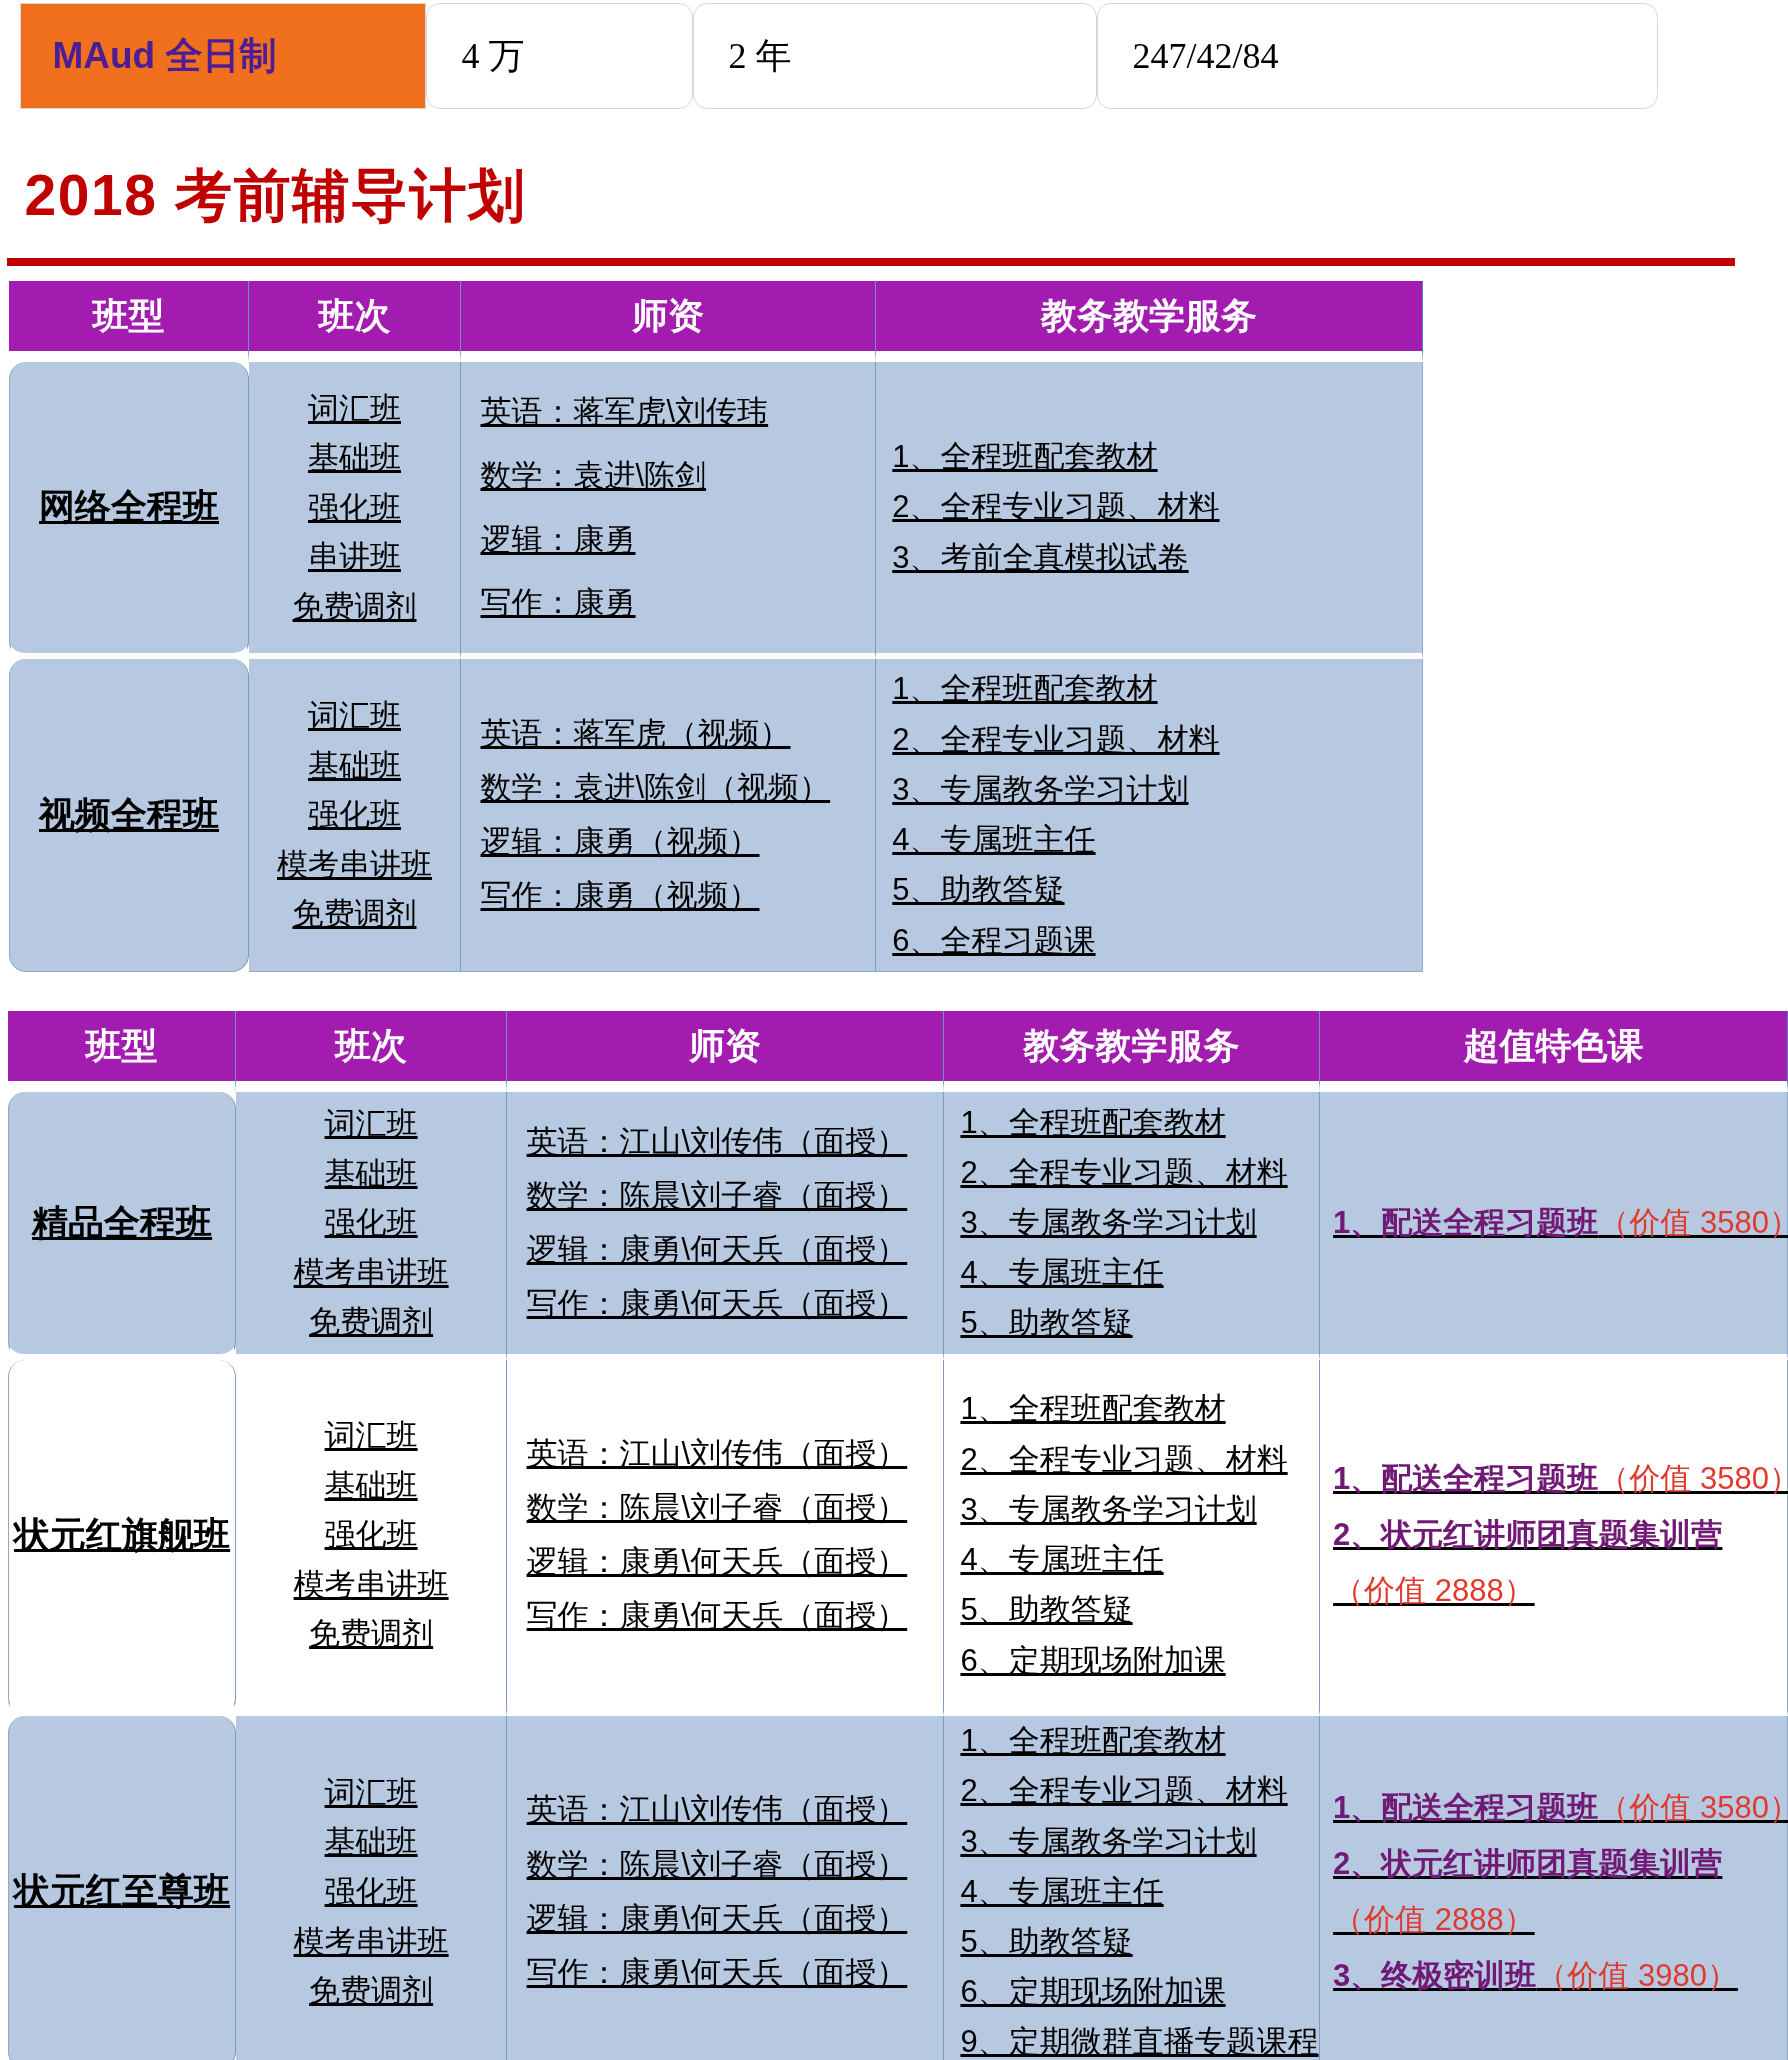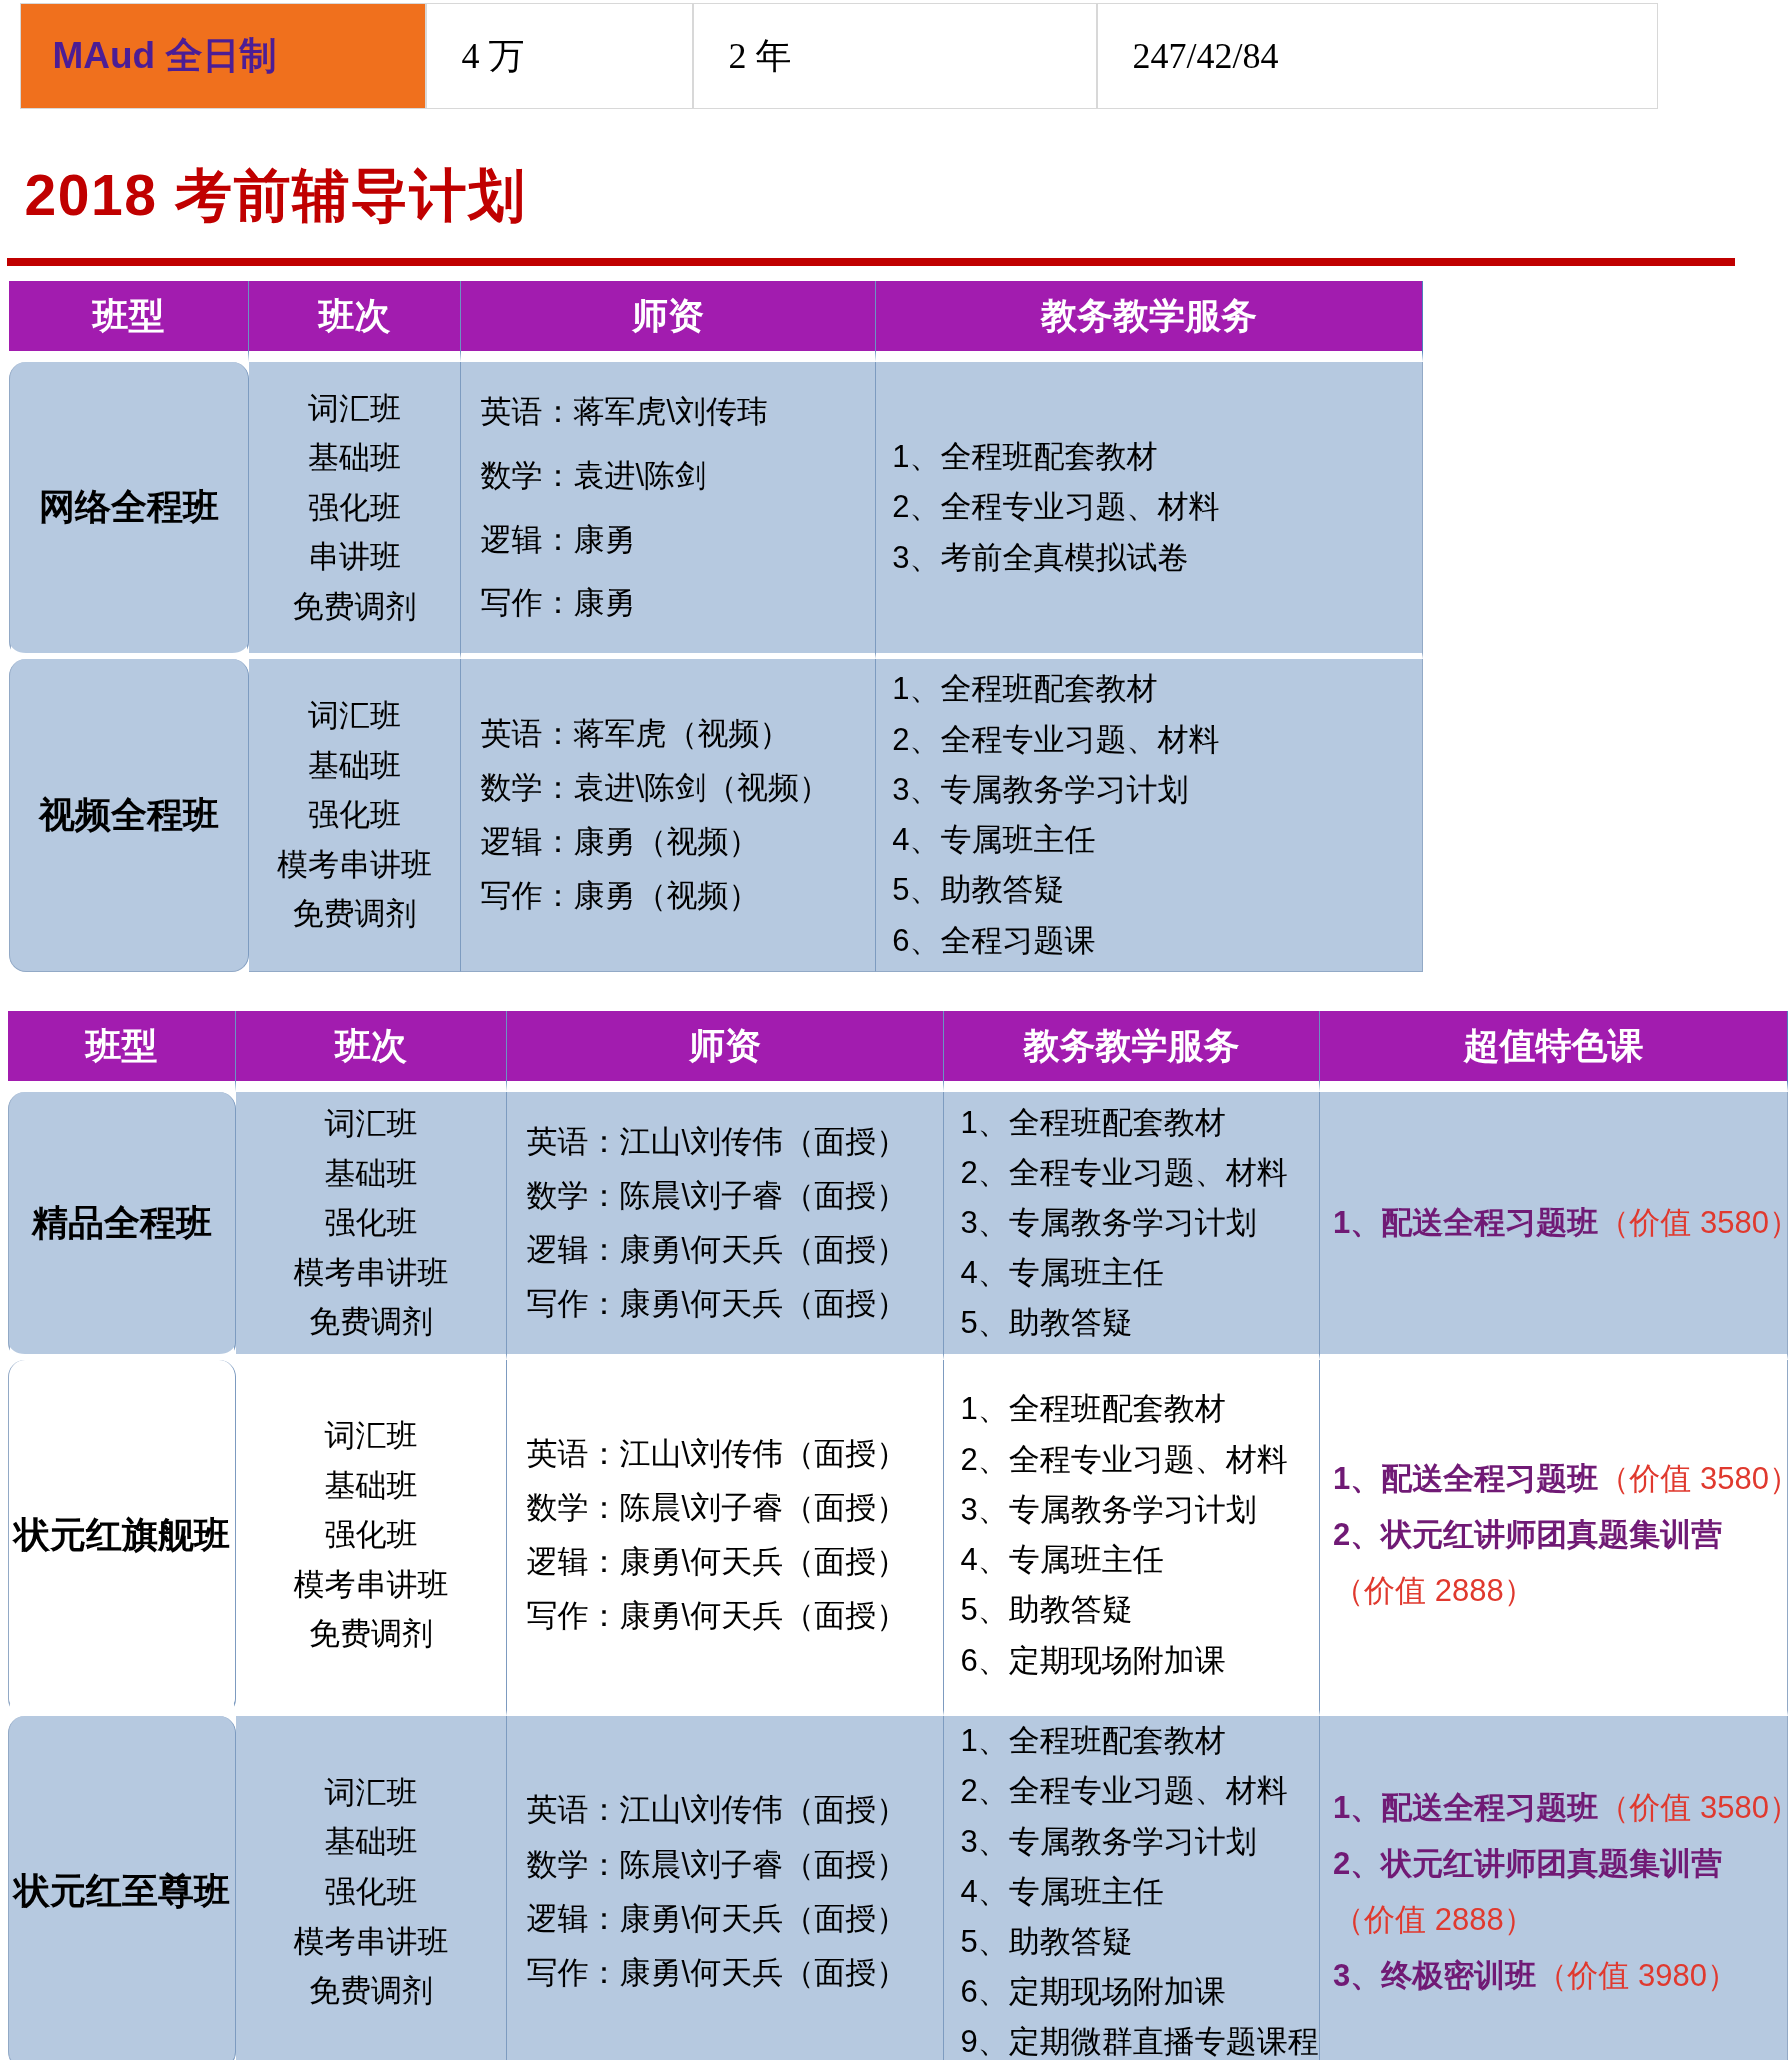--- a/index.html
+++ b/index.html
@@ -7,37 +7,37 @@
        font-family:"Liberation Sans", sans-serif;overflow:hidden;}
 
   
   .tt{display:table;table-layout:fixed;border-spacing:0;margin:3.3px 0 0 20.4px;width:1509px;}
   .ttr{display:table-row;}
   .ttc{display:table-cell;vertical-align:middle;height:104px;border:1.6px solid #d8d8d8;
        background:#fff;font-family:"Liberation Serif", serif;font-size:36px;}
   .ttc.w0{width:373px;} .ttc.w1{width:231px;} .ttc.w2{width:368px;} .ttc.w3{width:525px;}
   .ttc.orange{background:#F0701D;color:#4c1d95;font-family:"Liberation Sans", sans-serif;
        font-weight:bold;font-size:37px;padding-left:31px;}
-  .ttc.pad{padding-left:34px;}
+  .ttc.pad{padding-left:34px;border-radius:14px;}
 
   
   .title{color:#C00000;font-size:57px;font-weight:bold;margin:49px 0 0 24.4px;letter-spacing:1.6px;}
   .rule{height:8.1px;background:#C00000;width:1728px;margin:23px 0 0 6.5px;}
 
   
   .bt{display:table;table-layout:fixed;border-spacing:0;}
   .bt1{width:1410px;margin:14.7px 0 0 9px;}
   .bt2{width:1775px;margin:39px 0 0 8.1px;}
   .btr{display:table-row;}
   .hc{display:table-cell;background:#a21caf;color:#fff;font-weight:bold;font-size:36px;
       text-align:center;vertical-align:middle;height:70px;
       border-bottom:11.4px solid #ffffff;border-right:1.6px solid #6B94C2;}
   .hc.hlast{border-right:1.6px solid #4E81BB;}
   .bc{display:table-cell;background:#B6C9E0;vertical-align:middle;font-size:31px;
-      border-right:1.6px solid #7D9BC0;border-bottom:6.5px solid #ffffff;}
+      border-right:1.6px solid #7D9BC0;border-bottom:6.5px solid #ffffff;text-decoration:underline;}
   .bc.first{border-left:1.6px solid #92A9C6;border-radius:17px;}
   .bc.clast{border-right:1.6px solid #92A9C6;}
   .btr.last .bc{border-bottom:1.6px solid #92A9C6;}
   .row-white .bc{background:#ffffff;}
 
   .bt1 .c0{width:239px;} .bt1 .c1{width:211px;} .bt1 .c2{width:414px;} .bt1 .c3{width:546px;}
   .bt2 .c0{width:227px;} .bt2 .c1{width:270px;} .bt2 .c2{width:436px;} .bt2 .c3{width:375px;} .bt2 .c4{width:467px;}
 
   .bt1 .r0 .bc{height:291px;} .bt1 .r1 .bc{height:312px;}
   .bt2 .r0 .bc{height:262px;} .bt2 .r1 .bc{height:350px;} .bt2 .r2 .bc{height:348px;}

